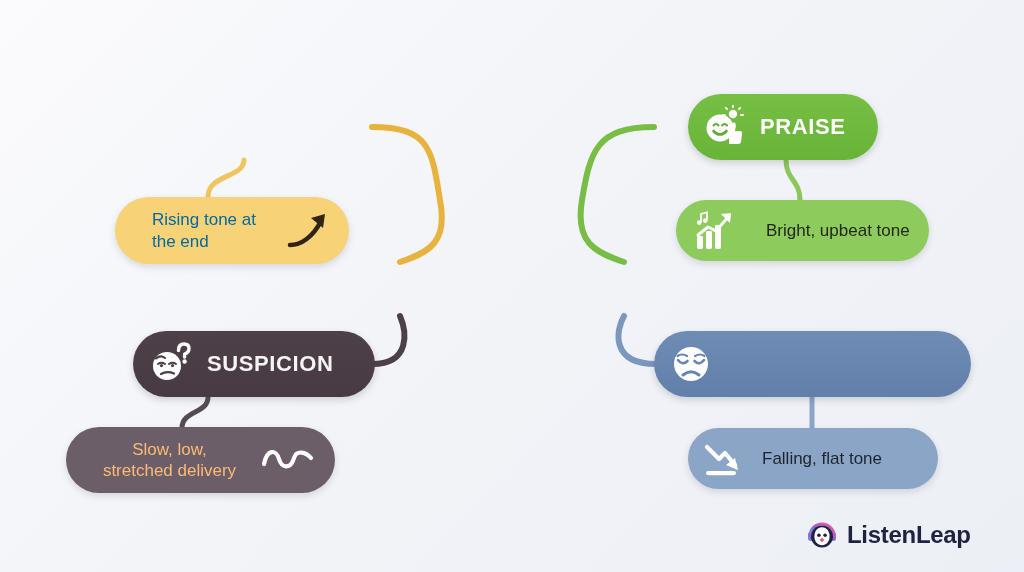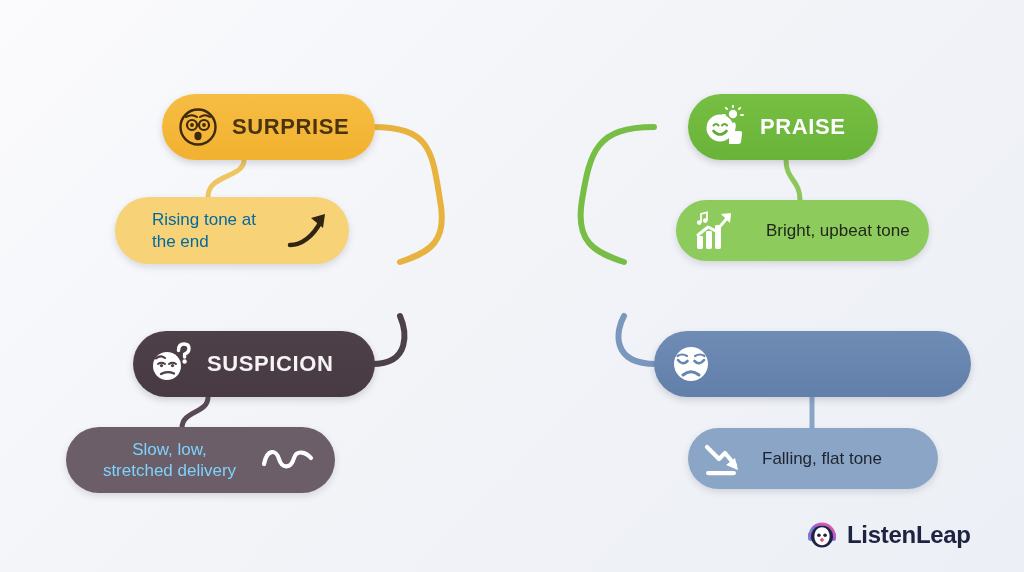--- a/index.html
+++ b/index.html
@@ -130,21 +130,21 @@
   }
   #sub-praise .slabel { color: #22281c; }
 
   #sub-suspicion {
     left: 66px; top: 427px;
     width: 269px; height: 66px;
     background: #6b5e68;
     justify-content: center;
     padding-right: 62px;
   }
-  #sub-suspicion .slabel { color: #7dd3fc; text-align: center; }
+  #sub-suspicion .slabel { color: #fdba74; text-align: center; }
 
   #sub-disappointment {
     left: 688px; top: 428px;
     width: 250px; height: 61px;
     background: #8ba5c6;
     padding-left: 14px;
     gap: 10px;
   }
   #sub-disappointment .slabel { color: #1d2430; }
 
@@ -189,33 +189,20 @@
 
     <path d="M 372 364 C 412 364 406 330 400 316" fill="none" stroke="#4d4048" stroke-width="6" stroke-linecap="round"></path>
 
     <path d="M 208 397 C 208 414 182 410 182 428" fill="none" stroke="#584a54" stroke-width="5" stroke-linecap="round"></path>
 
     <path d="M 656 364 C 610 364 616 330 624 316" fill="none" stroke="#7b97bd" stroke-width="6" stroke-linecap="round"></path>
 
     <path d="M 812 397 L 812 428" fill="none" stroke="#8ba5c6" stroke-width="5" stroke-linecap="round"></path>
   </svg>
 
-  <div class="node branch" id="node-surprise">
-    <svg class="icon" width="44" height="44" viewBox="0 0 44 44">
-      <circle cx="22" cy="22" r="17.5" fill="none" stroke="#3d2a0c" stroke-width="2.4"></circle>
-      <circle cx="16" cy="20" r="5" fill="none" stroke="#3d2a0c" stroke-width="2.2"></circle>
-      <circle cx="28" cy="20" r="5" fill="none" stroke="#3d2a0c" stroke-width="2.2"></circle>
-      <circle cx="16" cy="20" r="1.9" fill="#3d2a0c"></circle>
-      <circle cx="28" cy="20" r="1.9" fill="#3d2a0c"></circle>
-      <path d="M 10 12 Q 16 8.5 21 12" fill="none" stroke="#3d2a0c" stroke-width="2.1" stroke-linecap="round"></path>
-      <path d="M 24 12 Q 29 8.5 34 12" fill="none" stroke="#3d2a0c" stroke-width="2.1" stroke-linecap="round"></path>
-      <ellipse cx="22" cy="31" rx="3.6" ry="4.2" fill="#3d2a0c"></ellipse>
-    </svg>
-    <span class="blabel">SURPRISE</span>
-  </div>
 
   <div class="node sub" id="sub-surprise">
     <span class="slabel">Rising tone at
 the end</span>
     <svg class="deco" width="48" height="44" viewBox="0 0 48 44">
       <path d="M 5 36 C 16 36 28 28 36 12" fill="none" stroke="#2f2512" stroke-width="4.5" stroke-linecap="round"></path>
       <path d="M 26 9 L 40 5 L 38 19 Z" fill="#2f2512"></path>
     </svg>
   </div>
 

